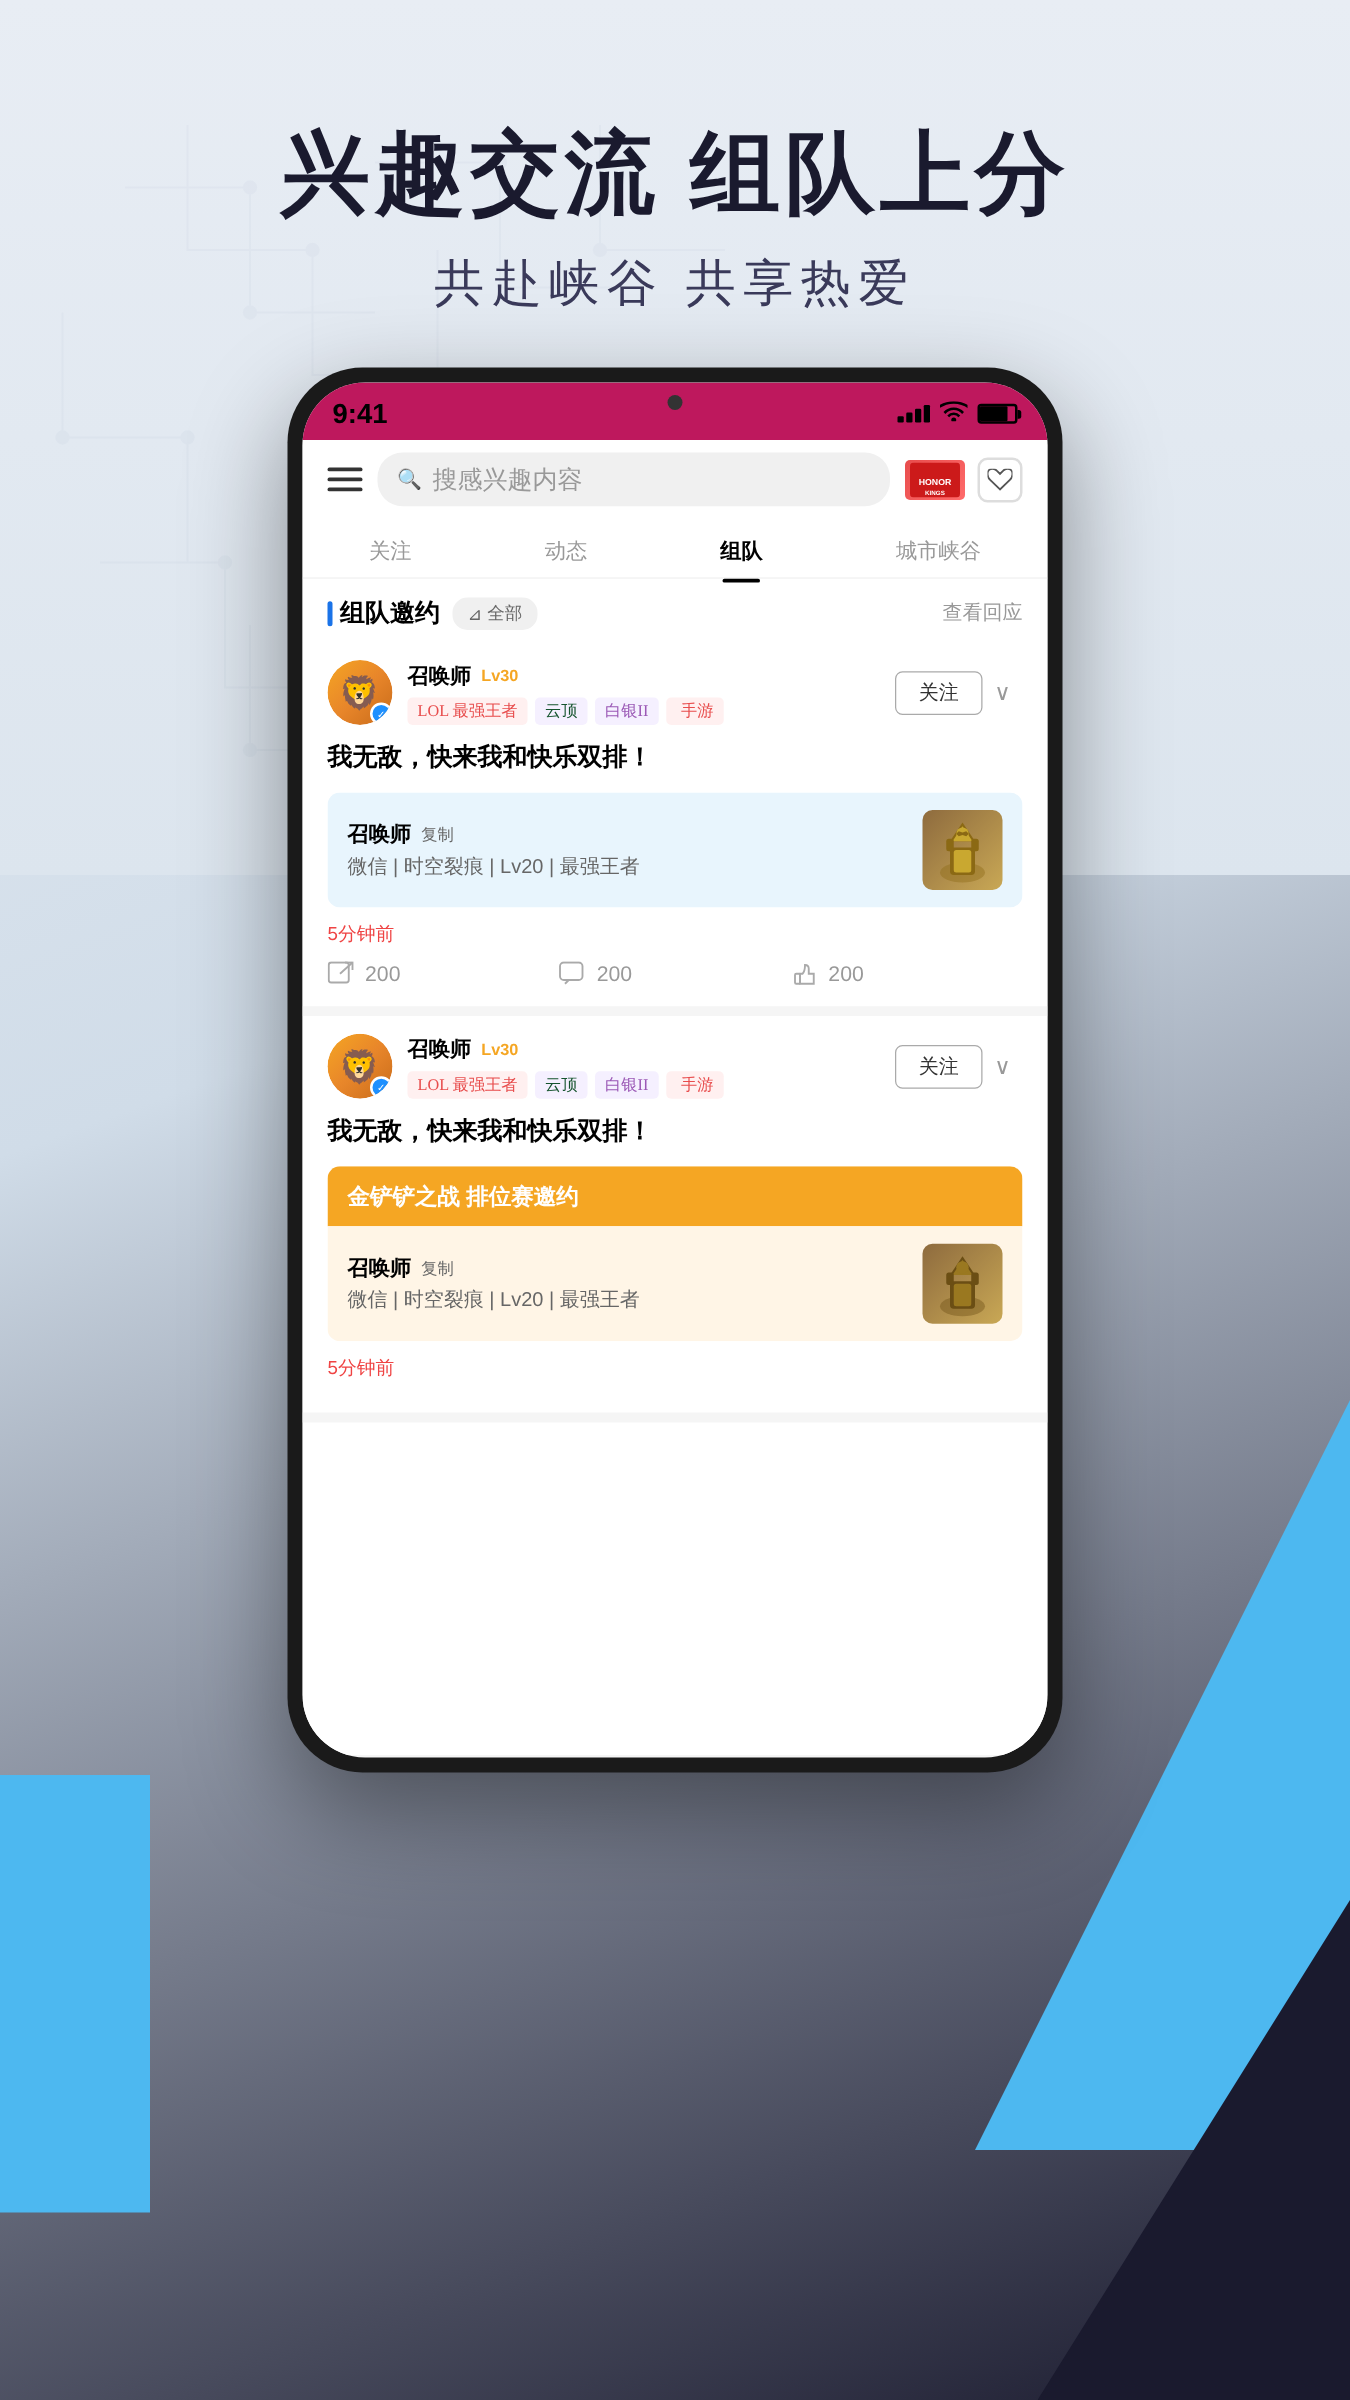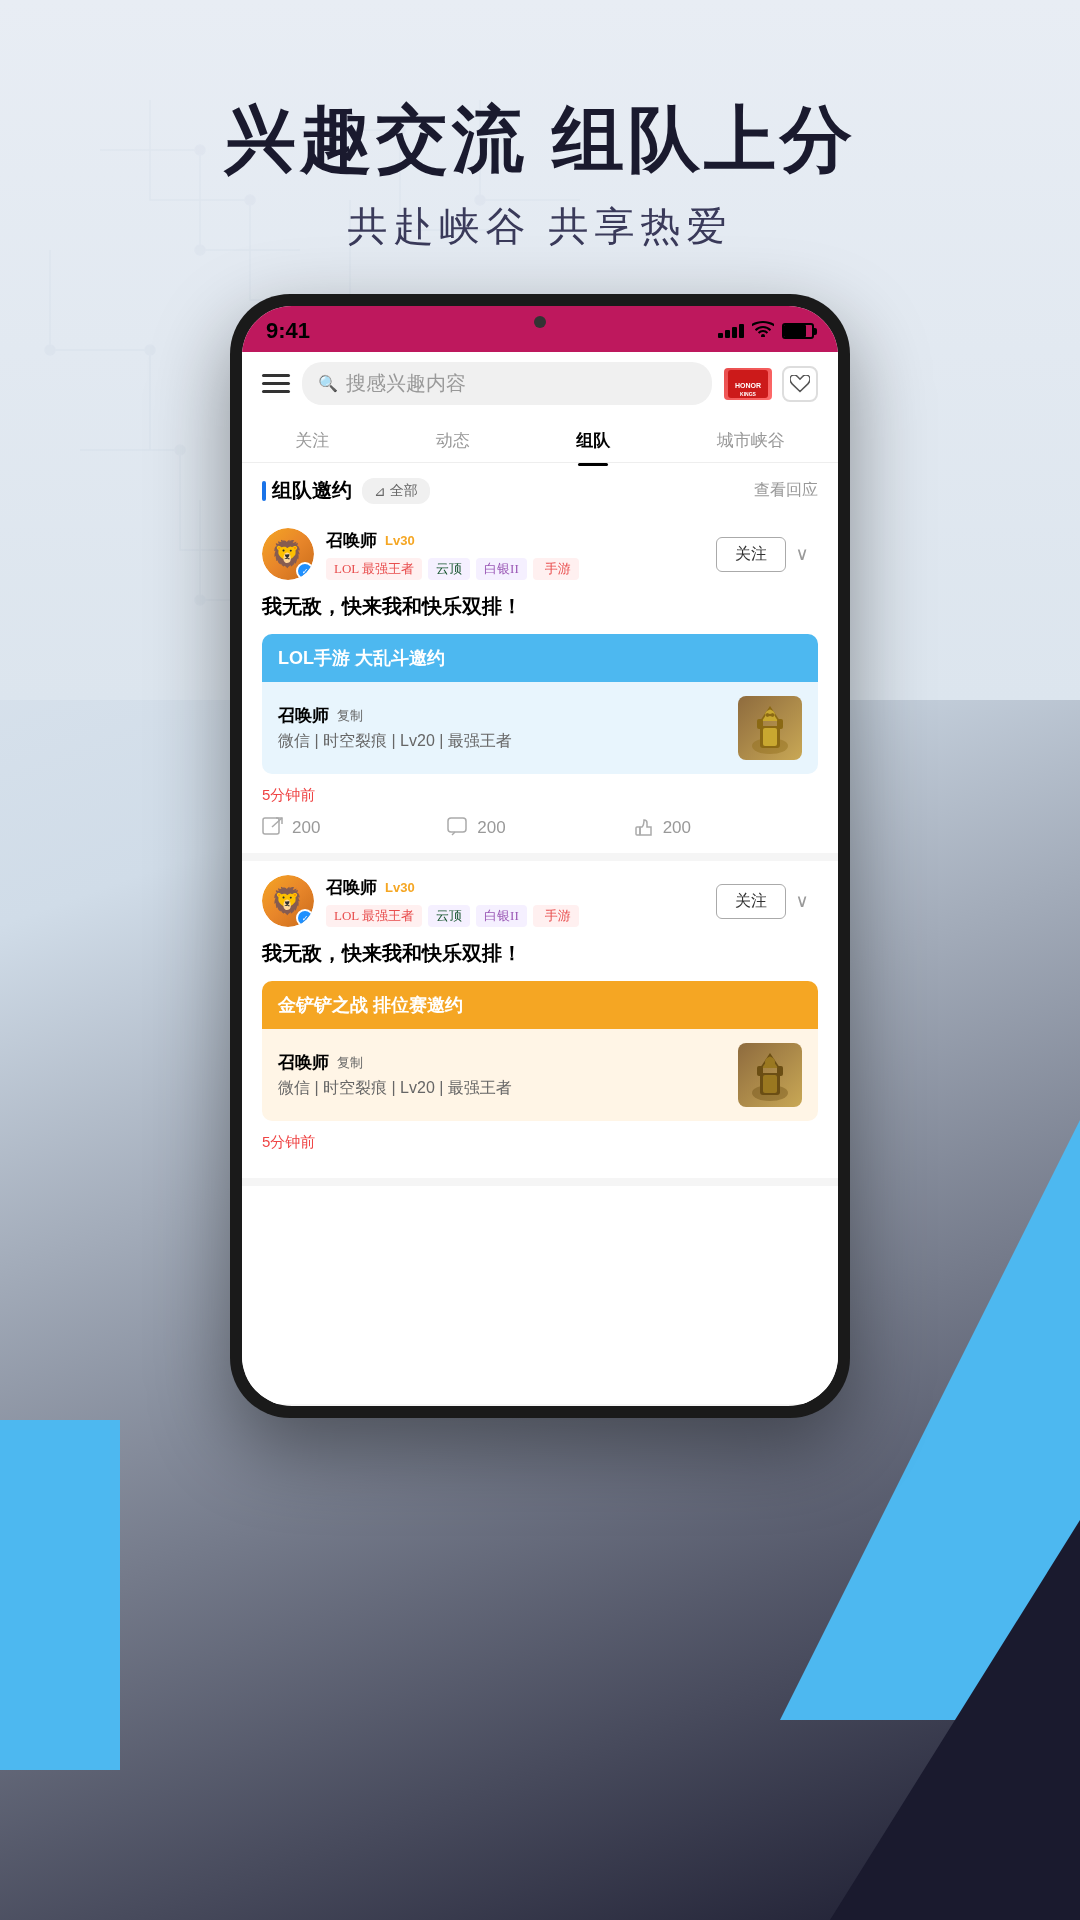--- a/index.html
+++ b/index.html
@@ -702,21 +702,20 @@
               <span class="tag tag-mobile">手游</span>
             </div>
           </div>
           <button class="follow-btn">关注</button>
           <div class="expand-btn">∨</div>
         </div>
 
         <div class="post-text">我无敌，快来我和快乐双排！</div>
 
         <div class="invite-card">
-          <div class="invite-card-header blue">LOL手游  大乱斗邀约</div>
           <div class="invite-card-body blue-bg">
             <div class="invite-user-info">
               <div class="invite-username">
                 <span>召唤师</span>
                 <button class="copy-btn">复制</button>
               </div>
               <div class="invite-details">微信 | 时空裂痕 | Lv20 | 最强王者</div>
             </div>
             <div class="game-character">
               <svg width="50" height="55" viewBox="0 0 50 55">

